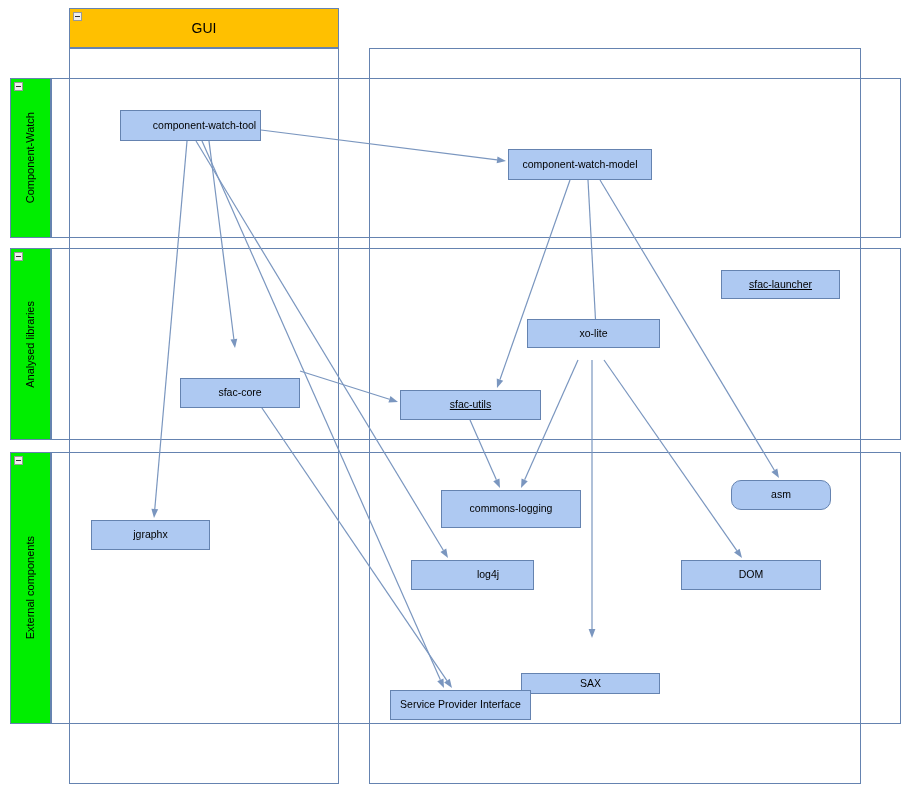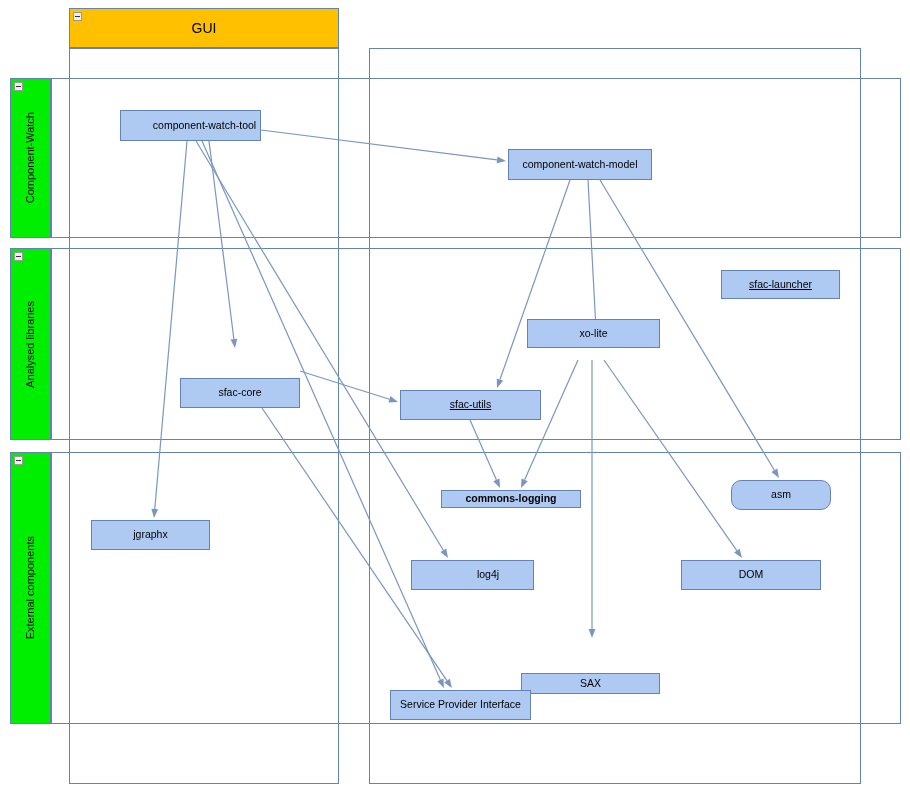--- a/index.html
+++ b/index.html
@@ -209,21 +209,21 @@
       </div>
       <div class="node" style="left: 527px; top: 319px; width: 133px; height: 29px;">
         <span>xo-lite</span>
       </div>
       <div class="node" style="left: 180px; top: 350px; width: 120px; height: 30px; margin-top: 28px;">
         <span>sfac-core</span>
       </div>
       <div class="node" style="left: 400px; top: 390px; width: 141px; height: 30px; text-decoration: underline;">
         <span>sfac-utils</span>
       </div>
-      <div class="node" style="left: 441px; top: 490px; width: 140px; height: 18px; font-weight: bold;">
+      <div class="node" style="left: 441px; top: 490px; width: 140px; height: 38px;">
         <span>commons-logging</span>
       </div>
       <div class="node" style="left: 731px; top: 480px; width: 100px; height: 30px; border-radius: 10px;">
         <span>asm</span>
       </div>
       <div class="node" style="left: 91px; top: 520px; width: 119px; height: 30px;">
         <span>jgraphx</span>
       </div>
       <div class="node" style="left: 411px; top: 560px; width: 123px; height: 30px; padding-left: 31px;">
         <span>log4j</span>

